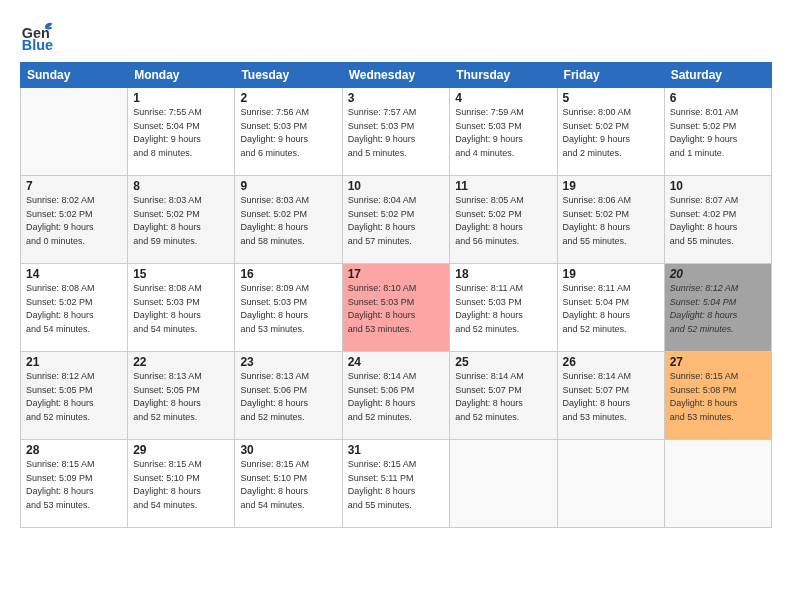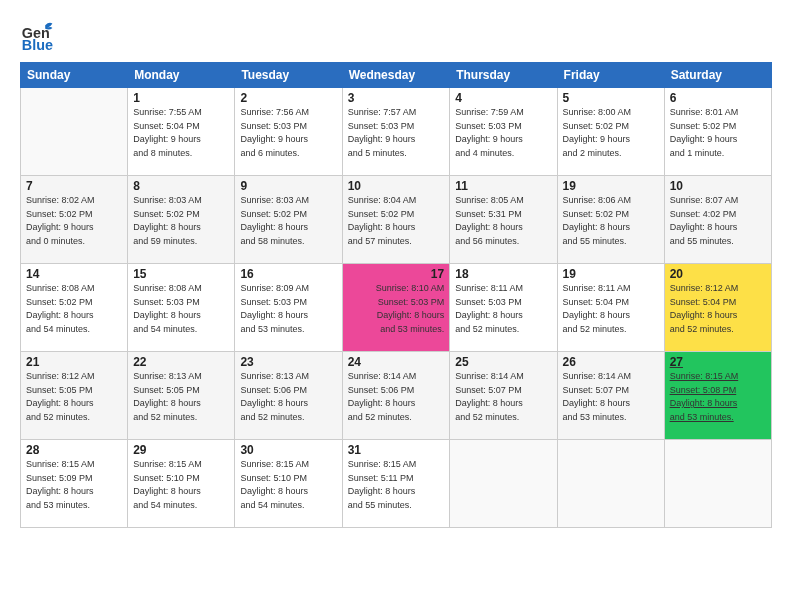--- a/index.html
+++ b/index.html
@@ -210,21 +210,21 @@
           <td style="background-color: rgb(245, 245, 245);">
             <span class="day-number">10</span>
             <div class="day-info" style="white-space: pre-line;">Sunrise: 8:04 AM
 Sunset: 5:02 PM
 Daylight: 8 hours
 and 57 minutes.</div>
           </td>
           <td style="background-color: rgb(245, 245, 245);">
             <span class="day-number">11</span>
             <div class="day-info" style="white-space: pre-line;">Sunrise: 8:05 AM
-Sunset: 5:31 PM
+Sunset: 5:02 PM
 Daylight: 8 hours
 and 56 minutes.</div>
           </td>
           <td style="background-color: rgb(245, 245, 245);">
             <span class="day-number">19</span>
             <div class="day-info" style="white-space: pre-line;">Sunrise: 8:06 AM
 Sunset: 5:02 PM
 Daylight: 8 hours
 and 55 minutes.</div>
           </td>
@@ -251,42 +251,42 @@
 Daylight: 8 hours
 and 54 minutes.</div>
           </td>
           <td style="background-color: rgb(255, 255, 255);">
             <span class="day-number">16</span>
             <div class="day-info" style="white-space: pre-line;">Sunrise: 8:09 AM
 Sunset: 5:03 PM
 Daylight: 8 hours
 and 53 minutes.</div>
           </td>
-          <td style="background-color: #ec4899; text-align: right;">
+          <td style="background-color: #fca5a5;">
             <span class="day-number">17</span>
             <div class="day-info" style="white-space: pre-line;">Sunrise: 8:10 AM
 Sunset: 5:03 PM
 Daylight: 8 hours
 and 53 minutes.</div>
           </td>
           <td style="background-color: rgb(255, 255, 255);">
             <span class="day-number">18</span>
             <div class="day-info" style="white-space: pre-line;">Sunrise: 8:11 AM
 Sunset: 5:03 PM
 Daylight: 8 hours
 and 52 minutes.</div>
           </td>
           <td style="background-color: rgb(255, 255, 255);">
             <span class="day-number">19</span>
             <div class="day-info" style="white-space: pre-line;">Sunrise: 8:11 AM
 Sunset: 5:04 PM
 Daylight: 8 hours
 and 52 minutes.</div>
           </td>
-          <td style="background-color: #fde047;">
+          <td style="background-color: #a3a3a3; font-style: italic;">
             <span class="day-number">20</span>
             <div class="day-info" style="white-space: pre-line;">Sunrise: 8:12 AM
 Sunset: 5:04 PM
 Daylight: 8 hours
 and 52 minutes.</div>
           </td>
         </tr>
         <tr>
           <td style="background-color: rgb(245, 245, 245);">
             <span class="day-number">21</span>
@@ -323,21 +323,21 @@
 Daylight: 8 hours
 and 52 minutes.</div>
           </td>
           <td style="background-color: rgb(245, 245, 245);">
             <span class="day-number">26</span>
             <div class="day-info" style="white-space: pre-line;">Sunrise: 8:14 AM
 Sunset: 5:07 PM
 Daylight: 8 hours
 and 53 minutes.</div>
           </td>
-          <td style="background-color: #22c55e; text-decoration: underline;">
+          <td style="background-color: #fdba74;">
             <span class="day-number">27</span>
             <div class="day-info" style="white-space: pre-line;">Sunrise: 8:15 AM
 Sunset: 5:08 PM
 Daylight: 8 hours
 and 53 minutes.</div>
           </td>
         </tr>
         <tr>
           <td style="background-color: rgb(255, 255, 255);">
             <span class="day-number">28</span>

